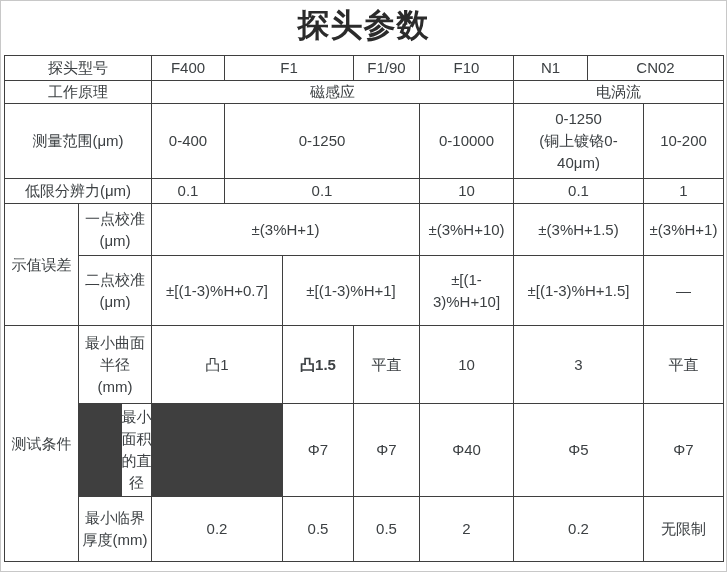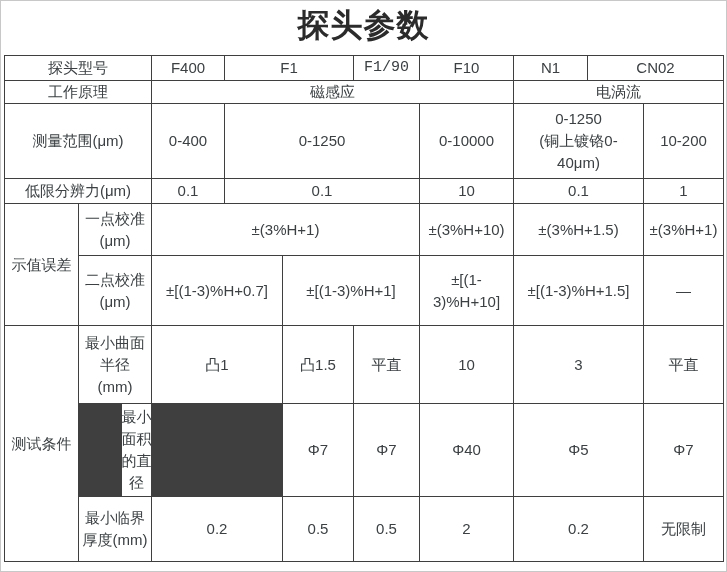--- a/index.html
+++ b/index.html
@@ -65,21 +65,21 @@
 </style>
 </head>
 <body>
 
 <div class="page">
   <div class="title">探头参数</div>
   <div class="spec-grid">
       <div class="cell" style="grid-area: 1 / 1 / span 1 / span 2;">探头型号</div>
       <div class="cell" style="grid-area: 1 / 3 / span 1 / span 1;">F400</div>
       <div class="cell" style="grid-area: 1 / 4 / span 1 / span 2;">F1</div>
-      <div class="cell" style="grid-area: 1 / 6 / span 1 / span 1; font-family: Liberation Mono, monospace;">F1/90</div>
+      <div class="cell" style="grid-area: 1 / 6 / span 1 / span 1;">F1/90</div>
       <div class="cell" style="grid-area: 1 / 7 / span 1 / span 1;">F10</div>
       <div class="cell" style="grid-area: 1 / 8 / span 1 / span 1;">N1</div>
       <div class="cell" style="grid-area: 1 / 9 / span 1 / span 2;">CN02</div>
       <div class="cell" style="grid-area: 2 / 1 / span 1 / span 2;">工作原理</div>
       <div class="cell" style="grid-area: 2 / 3 / span 1 / span 5;">磁感应</div>
       <div class="cell" style="grid-area: 2 / 8 / span 1 / span 3;">电涡流</div>
       <div class="cell" style="grid-area: 3 / 1 / span 1 / span 2;">测量范围(μm)</div>
       <div class="cell" style="grid-area: 3 / 3 / span 1 / span 1;">0-400</div>
       <div class="cell" style="grid-area: 3 / 4 / span 1 / span 3;">0-1250</div>
       <div class="cell" style="grid-area: 3 / 7 / span 1 / span 1;">0-10000</div>
@@ -106,21 +106,21 @@
       <div class="cell" style="grid-area: 6 / 5 / span 1 / span 2;">±[(1-3)%H+1]</div>
       <div class="cell" style="grid-area: 6 / 7 / span 1 / span 1;">±[(1-
 3)%H+10]</div>
       <div class="cell" style="grid-area: 6 / 8 / span 1 / span 2;">±[(1-3)%H+1.5]</div>
       <div class="cell" style="grid-area: 6 / 10 / span 1 / span 1;">—</div>
       <div class="cell" style="grid-area: 7 / 1 / span 3 / span 1;">测试条件</div>
       <div class="cell" style="grid-area: 7 / 2 / span 1 / span 1;">最小曲面
 半径
 (mm)</div>
       <div class="cell" style="grid-area: 7 / 3 / span 1 / span 2;">凸1</div>
-      <div class="cell" style="grid-area: 7 / 5 / span 1 / span 1;">凸1.5</div>
+      <div class="cell" style="grid-area: 7 / 5 / span 1 / span 1; font-weight: bold;">凸1.5</div>
       <div class="cell" style="grid-area: 7 / 6 / span 1 / span 1;">平直</div>
       <div class="cell" style="grid-area: 7 / 7 / span 1 / span 1;">10</div>
       <div class="cell" style="grid-area: 7 / 8 / span 1 / span 2;">3</div>
       <div class="cell" style="grid-area: 7 / 10 / span 1 / span 1;">平直</div>
       <div class="cell" style="grid-area: 8 / 2 / span 1 / span 1; margin-left: 43px;">基体最小
 面积
 的直径
 (mm)</div>
       <div class="cell" style="grid-area: 8 / 5 / span 1 / span 1;">Φ7</div>
       <div class="cell" style="grid-area: 8 / 6 / span 1 / span 1;">Φ7</div>

